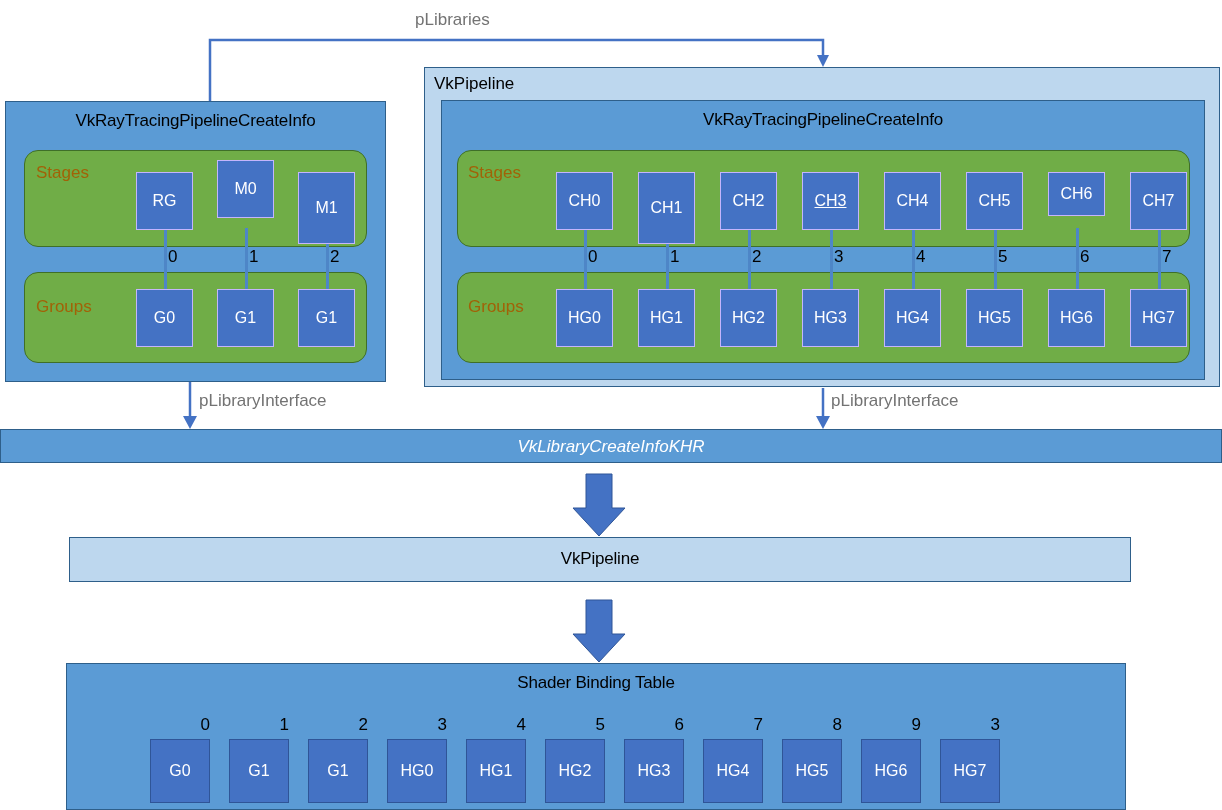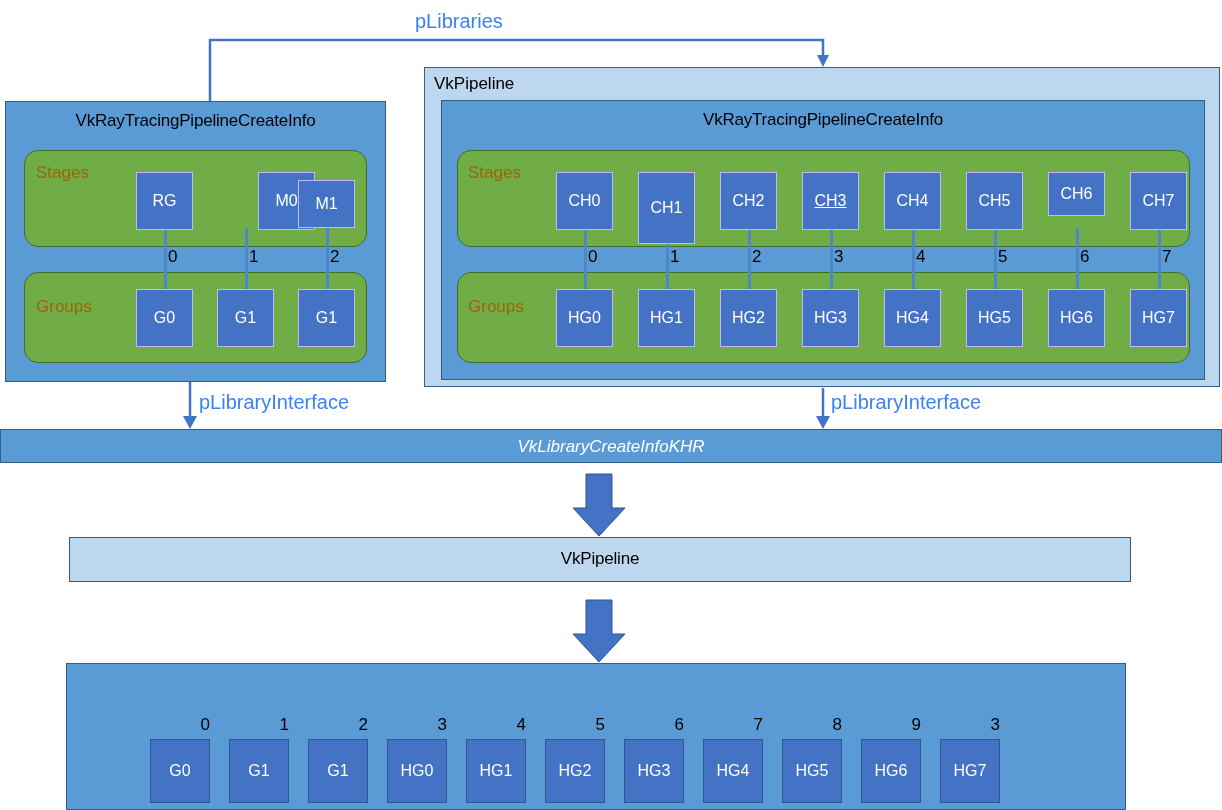--- a/index.html
+++ b/index.html
@@ -101,22 +101,22 @@
     text-align:right;
   }
   
   .conn{
     position:absolute;
     width:3px;
     background:#4e86c7;
   }
   .label-txt{
     position:absolute;
-    color:#3b82f6;
-    font-size:20px;
+    color:#737373;
+    font-size:17px;
     white-space:nowrap;
   }
   svg.ovl{position:absolute;left:0;top:0;width:1222px;height:810px;pointer-events:none;}
 </style>
 </head>
 <body>
 
 <div class="stage">
 
   <svg class="ovl">
@@ -149,22 +149,22 @@
   <div class="green-label" style="left:36px;top:163px;">Stages</div>
 
   <div class="green" style="left:24px;top:272px;width:343px;height:91px;"></div>
   <div class="green-label" style="left:36px;top:297px;">Groups</div>
 
   <div class="conn" style="left:164px;top:228px;height:62px;"></div>
   <div class="conn" style="left:245px;top:228px;height:62px;"></div>
   <div class="conn" style="left:326px;top:228px;height:62px;"></div>
 
   <div class="cell" style="left:136px;top:172px;width:57px;height:58px;">RG</div>
-  <div class="cell" style="left:217px;top:172px;width:57px;height:58px;margin-left:41px;">M0</div>
-  <div class="cell" style="left:298px;top:172px;width:57px;height:48px;margin-top:8px;">M1</div>
+  <div class="cell" style="left:217px;top:160px;width:57px;height:58px;">M0</div>
+  <div class="cell" style="left:298px;top:172px;width:57px;height:72px;">M1</div>
 
   <div class="idx" style="left:168px;top:248px;">0</div>
   <div class="idx" style="left:249px;top:248px;">1</div>
   <div class="idx" style="left:330px;top:248px;">2</div>
 
   <div class="cell" style="left:136px;top:289px;width:57px;height:58px;">G0</div>
   <div class="cell" style="left:217px;top:289px;width:57px;height:58px;">G1</div>
   <div class="cell" style="left:298px;top:289px;width:57px;height:58px;">G1</div>
 
   <div class="panel-light" style="left:424px;top:67px;width:796px;height:320px;"></div>
@@ -215,20 +215,21 @@
   <div class="cell" style="left:1048px;top:289px;width:57px;height:58px;">HG6</div>
   <div class="cell" style="left:1130px;top:289px;width:57px;height:58px;">HG7</div>
 
   <div class="panel" style="left:0px;top:429px;width:1222px;height:34px;"></div>
   <div class="bar-title" style="top:437px;font-style:italic;">VkLibraryCreateInfoKHR</div>
 
   <div class="panel-light" style="left:69px;top:537px;width:1062px;height:45px;"></div>
   <div class="panel-title" style="left:69px;width:1062px;top:549px;">VkPipeline</div>
 
   <div class="panel" style="left:66px;top:663px;width:1060px;height:147px;"></div>
+  <div class="panel-title" style="left:66px;width:1060px;top:673px;">Shader Binding Table</div>
 
   <div class="idx-r" style="left:170px;width:40px;top:716px;">0</div>
   <div class="idx-r" style="left:249px;width:40px;top:716px;">1</div>
   <div class="idx-r" style="left:328px;width:40px;top:716px;">2</div>
   <div class="idx-r" style="left:407px;width:40px;top:716px;">3</div>
   <div class="idx-r" style="left:486px;width:40px;top:716px;">4</div>
   <div class="idx-r" style="left:565px;width:40px;top:716px;">5</div>
   <div class="idx-r" style="left:644px;width:40px;top:716px;">6</div>
   <div class="idx-r" style="left:723px;width:40px;top:716px;">7</div>
   <div class="idx-r" style="left:802px;width:40px;top:716px;">8</div>

